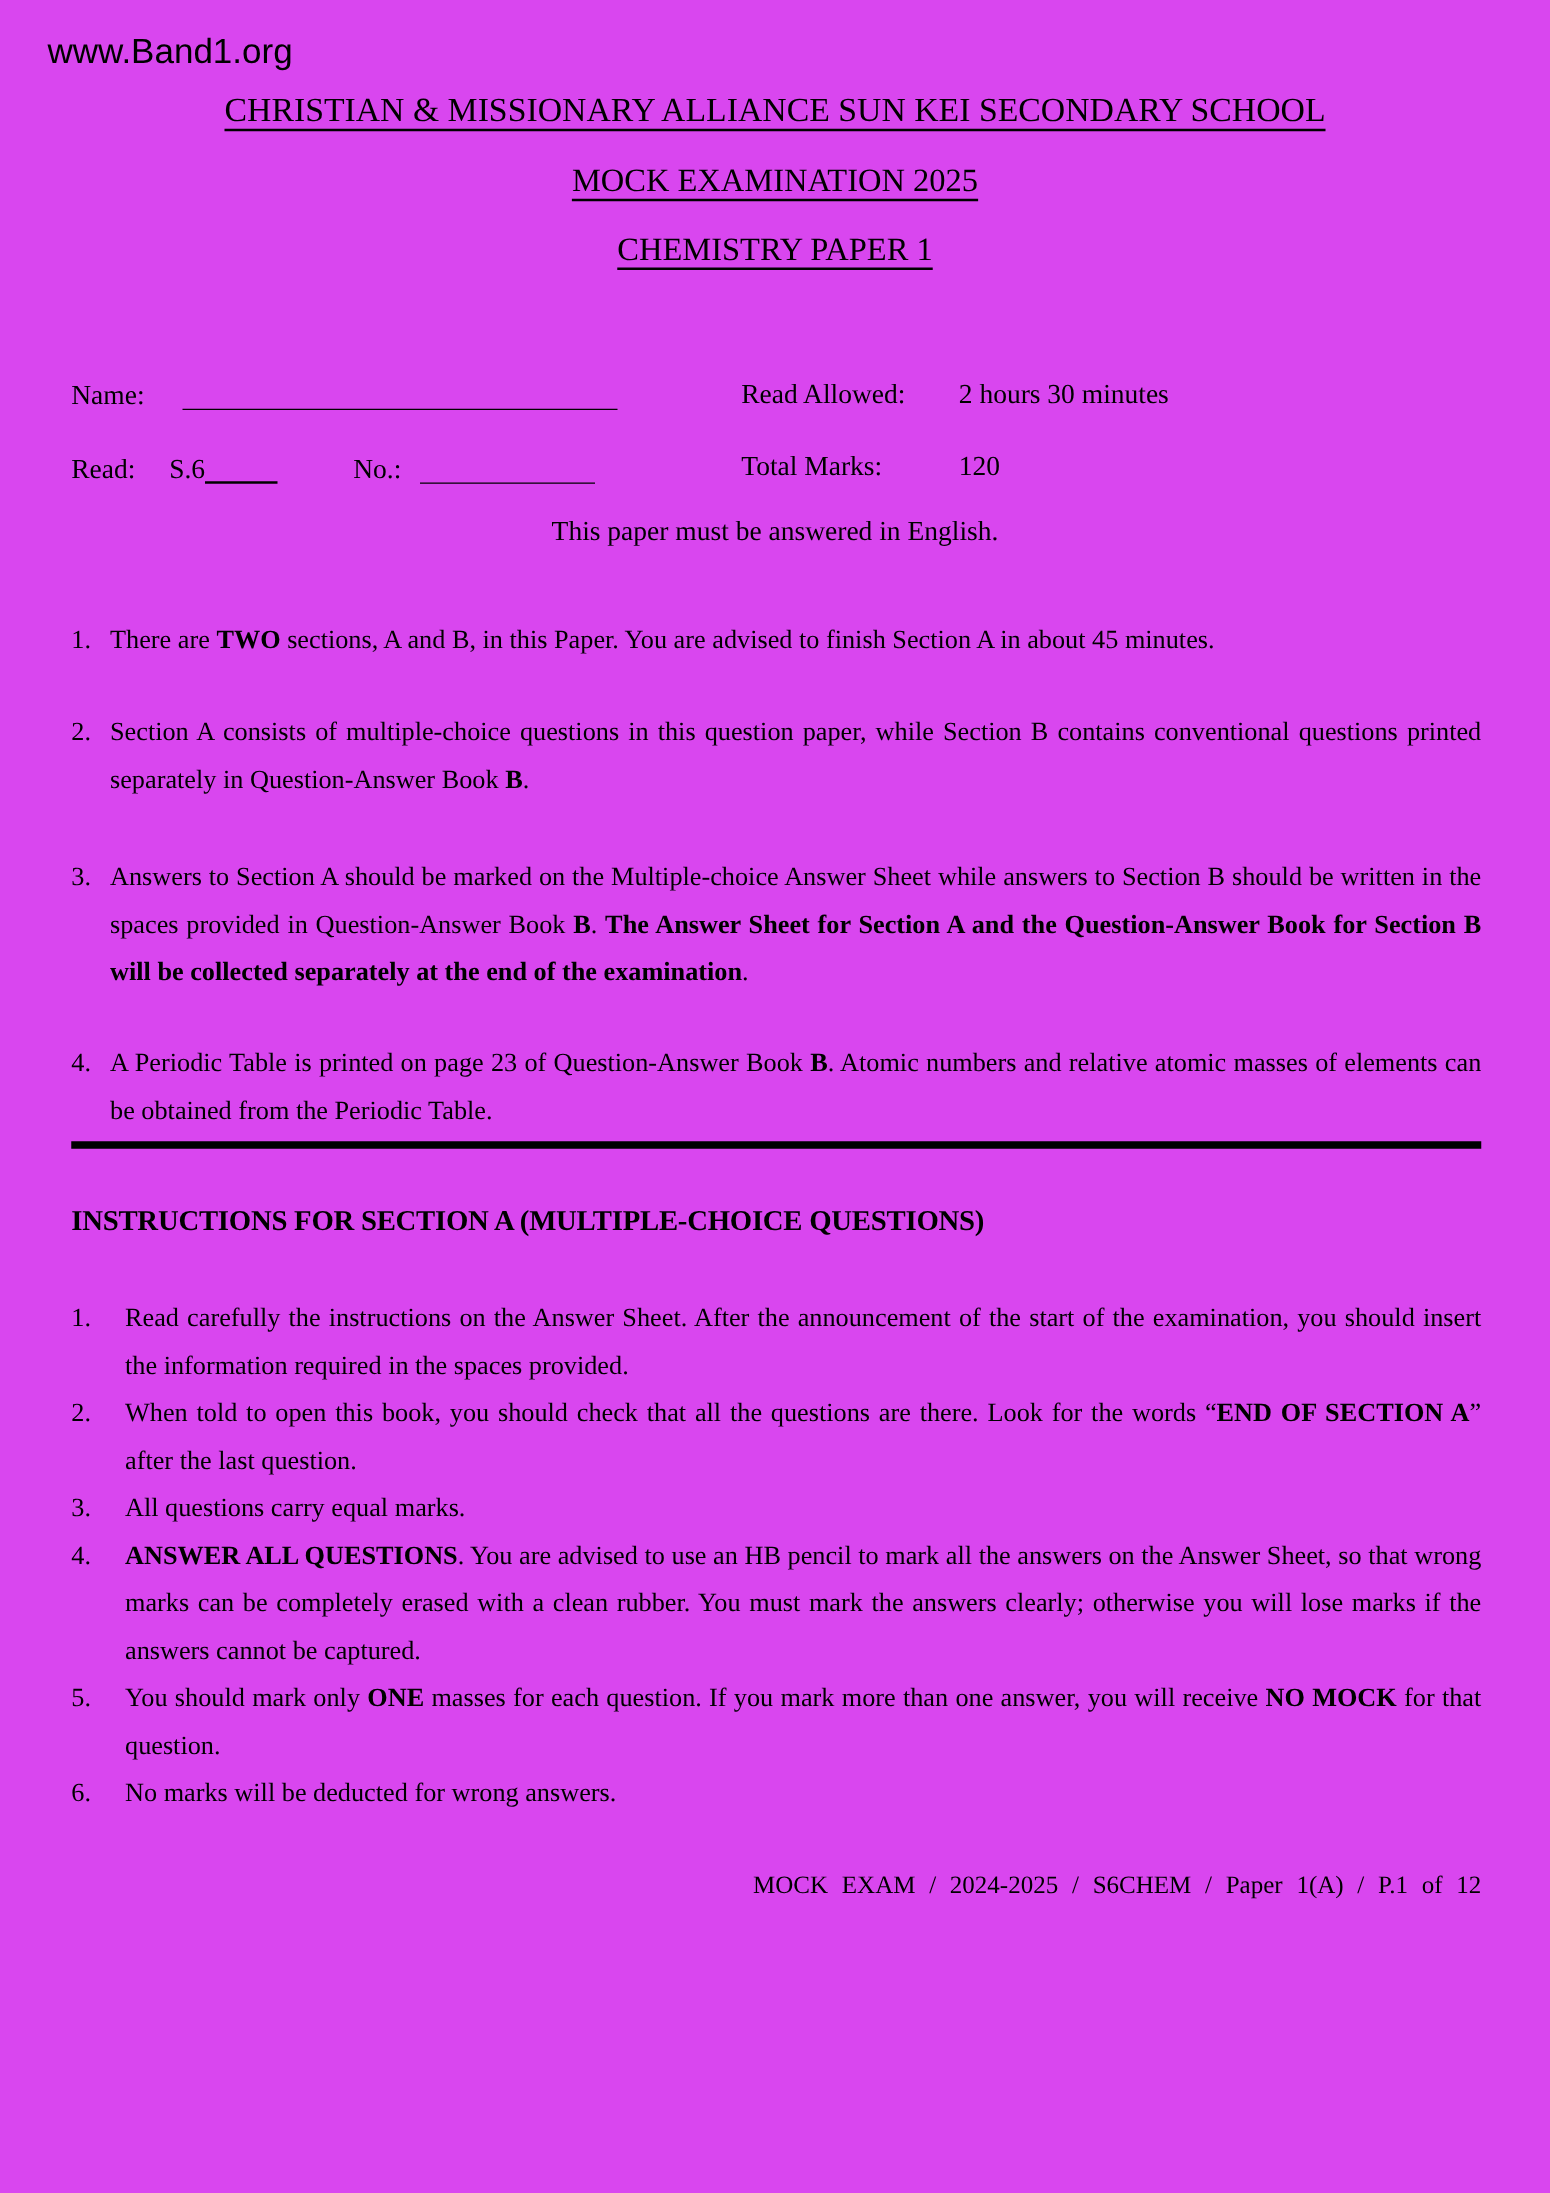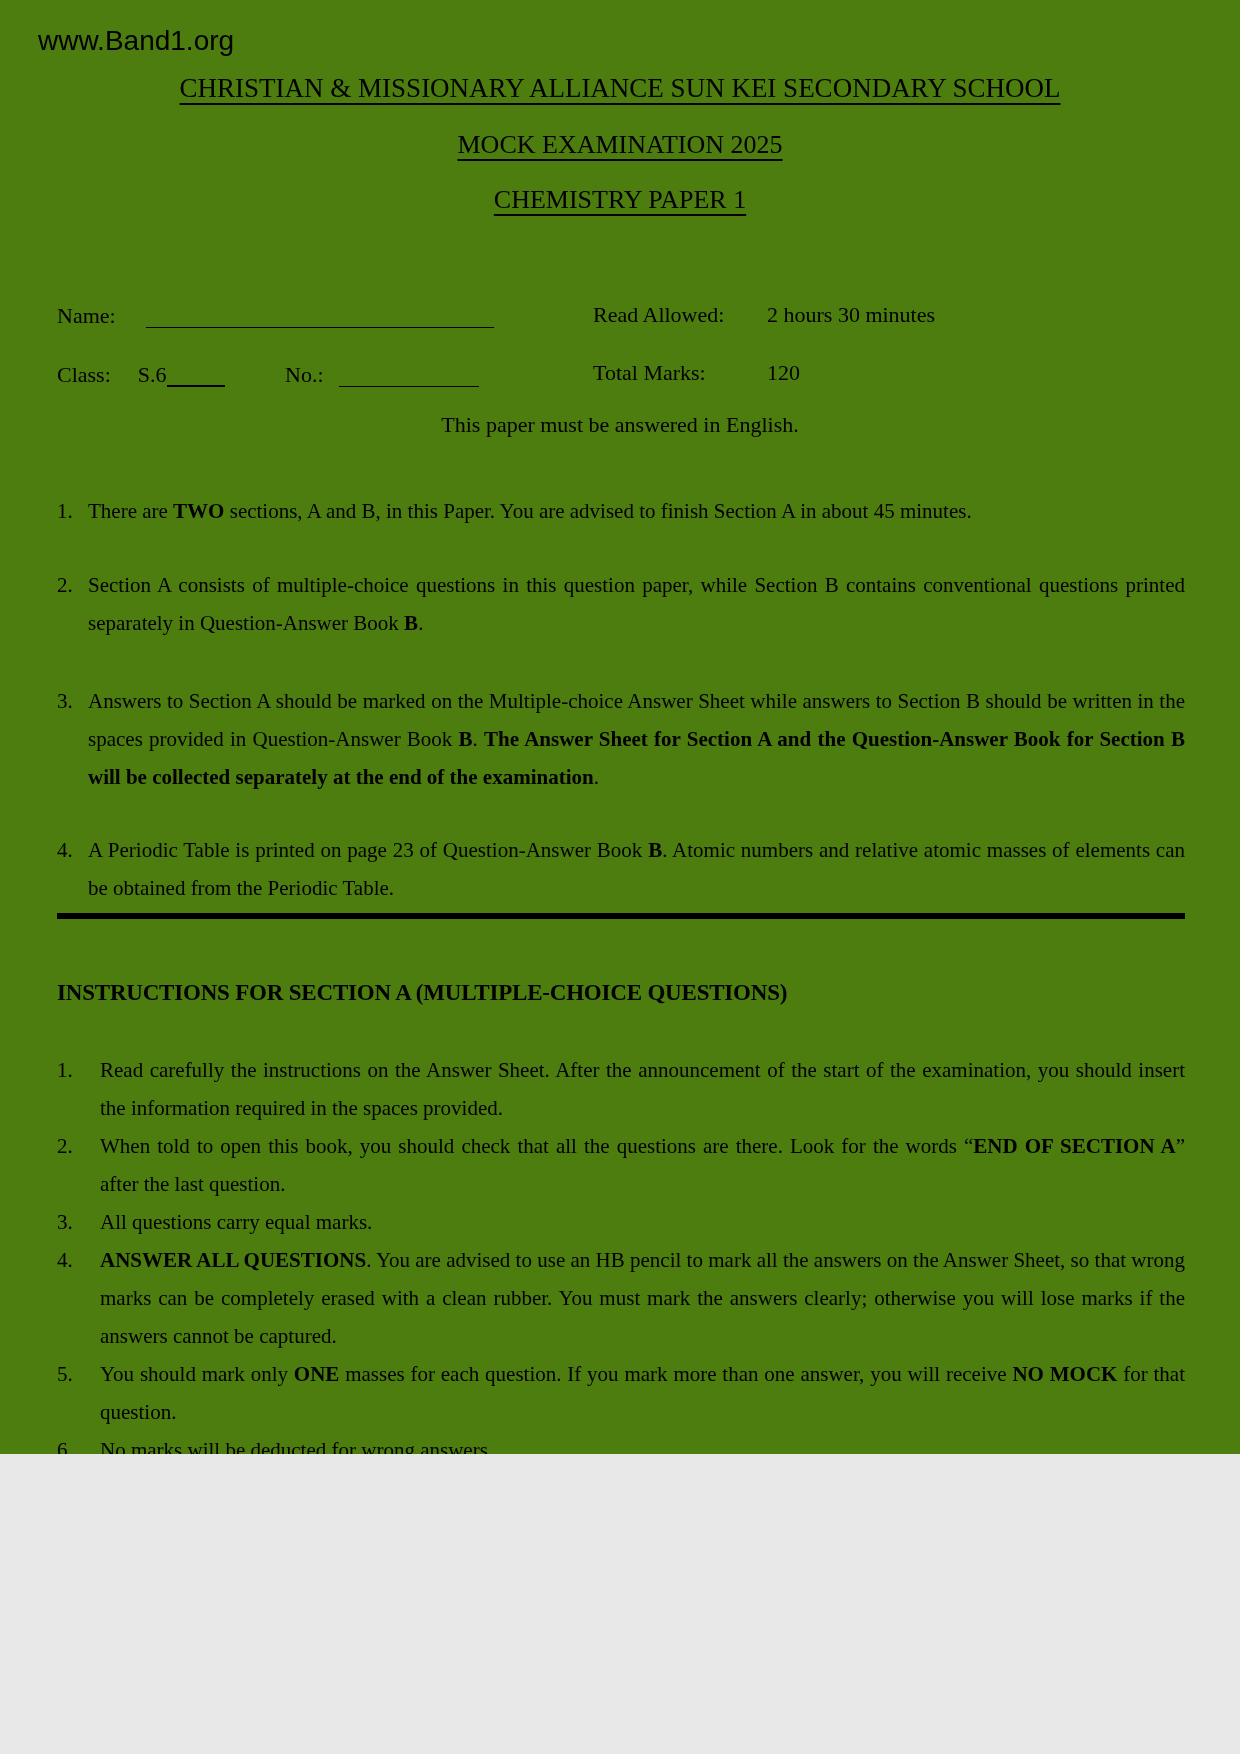--- a/index.html
+++ b/index.html
@@ -1,20 +1,20 @@
 <!DOCTYPE html>
 <html><head>
 <meta charset="utf-8">
 <style>
   html,body{margin:0;padding:0;background:#e8e8e8;}
   .page{
     position:relative;
-    width:1240px;height:1454px;
+    width:1240px;height:1754px;
     margin:0 auto;
-    background:#4d7c0f;
+    background:#d946ef;
     color:#000;
     font-family:"Liberation Serif","DejaVu Serif",serif;
     overflow:hidden;
   }
   .watermark{
     margin:26px 0 0 38px;
     font-family:"Liberation Sans","DejaVu Sans",sans-serif;
     font-size:28px;line-height:30px;color:#000;
   }
   .title{width:100%;text-align:center;}
@@ -50,21 +50,21 @@
   }
   .item .num{position:absolute;left:0;top:0;}
   .gi-item{padding-left:31px;}
   .gi1{margin-top:52px;}
   .gi2{margin-top:36px;}
   .gi3{margin-top:40px;}
   .gi4{margin-top:35px;}
 
   .rule{margin:6px 55px 0 57px;height:6px;background:#000;}
 
-  .sa-heading{margin:60px 55px 0 57px;font-size:23px;line-height:28px;font-weight:bold;letter-spacing:-0.2px;}
+  .sa-heading{margin:44px 55px 0 57px;font-size:23px;line-height:28px;font-weight:bold;letter-spacing:-0.2px;}
   .sa-item{padding-left:43px;}
   .sa1{margin-top:44px;}
 
   .footer{
     margin:42px 55px 0 57px;
     text-align:right;
     font-size:20px;line-height:26px;
     word-spacing:6px;
   }
   b{font-weight:bold;}
@@ -80,21 +80,21 @@
   <div class="title exam"><span>MOCK EXAMINATION 2025</span></div>
   <div class="title paper"><span>CHEMISTRY PAPER 1</span></div>
 
   <div class="info-row row1">
     <span>Name:</span><span class="blank name-blank"></span>
     <span class="rlabel">Read Allowed:</span>
     <span class="rvalue">2 hours 30 minutes</span>
   </div>
 
   <div class="info-row row2">
-    <span>Class:</span><span class="class-value">S.6</span><span class="blank class-blank"></span>
+    <span>Read:</span><span class="class-value">S.6</span><span class="blank class-blank"></span>
     <span class="no-label">No.:</span><span class="blank no-blank"></span>
     <span class="rlabel">Total Marks:</span>
     <span class="rvalue">120</span>
   </div>
 
   <div class="lang-note">This paper must be answered in English.</div>
 
 
   <div class="item gi-item gi1">
     <span class="num">1.</span><span>There are </span><b>TWO</b><span> sections, A and B, in this Paper. You are advised to finish Section A in about 45 minutes.</span>

